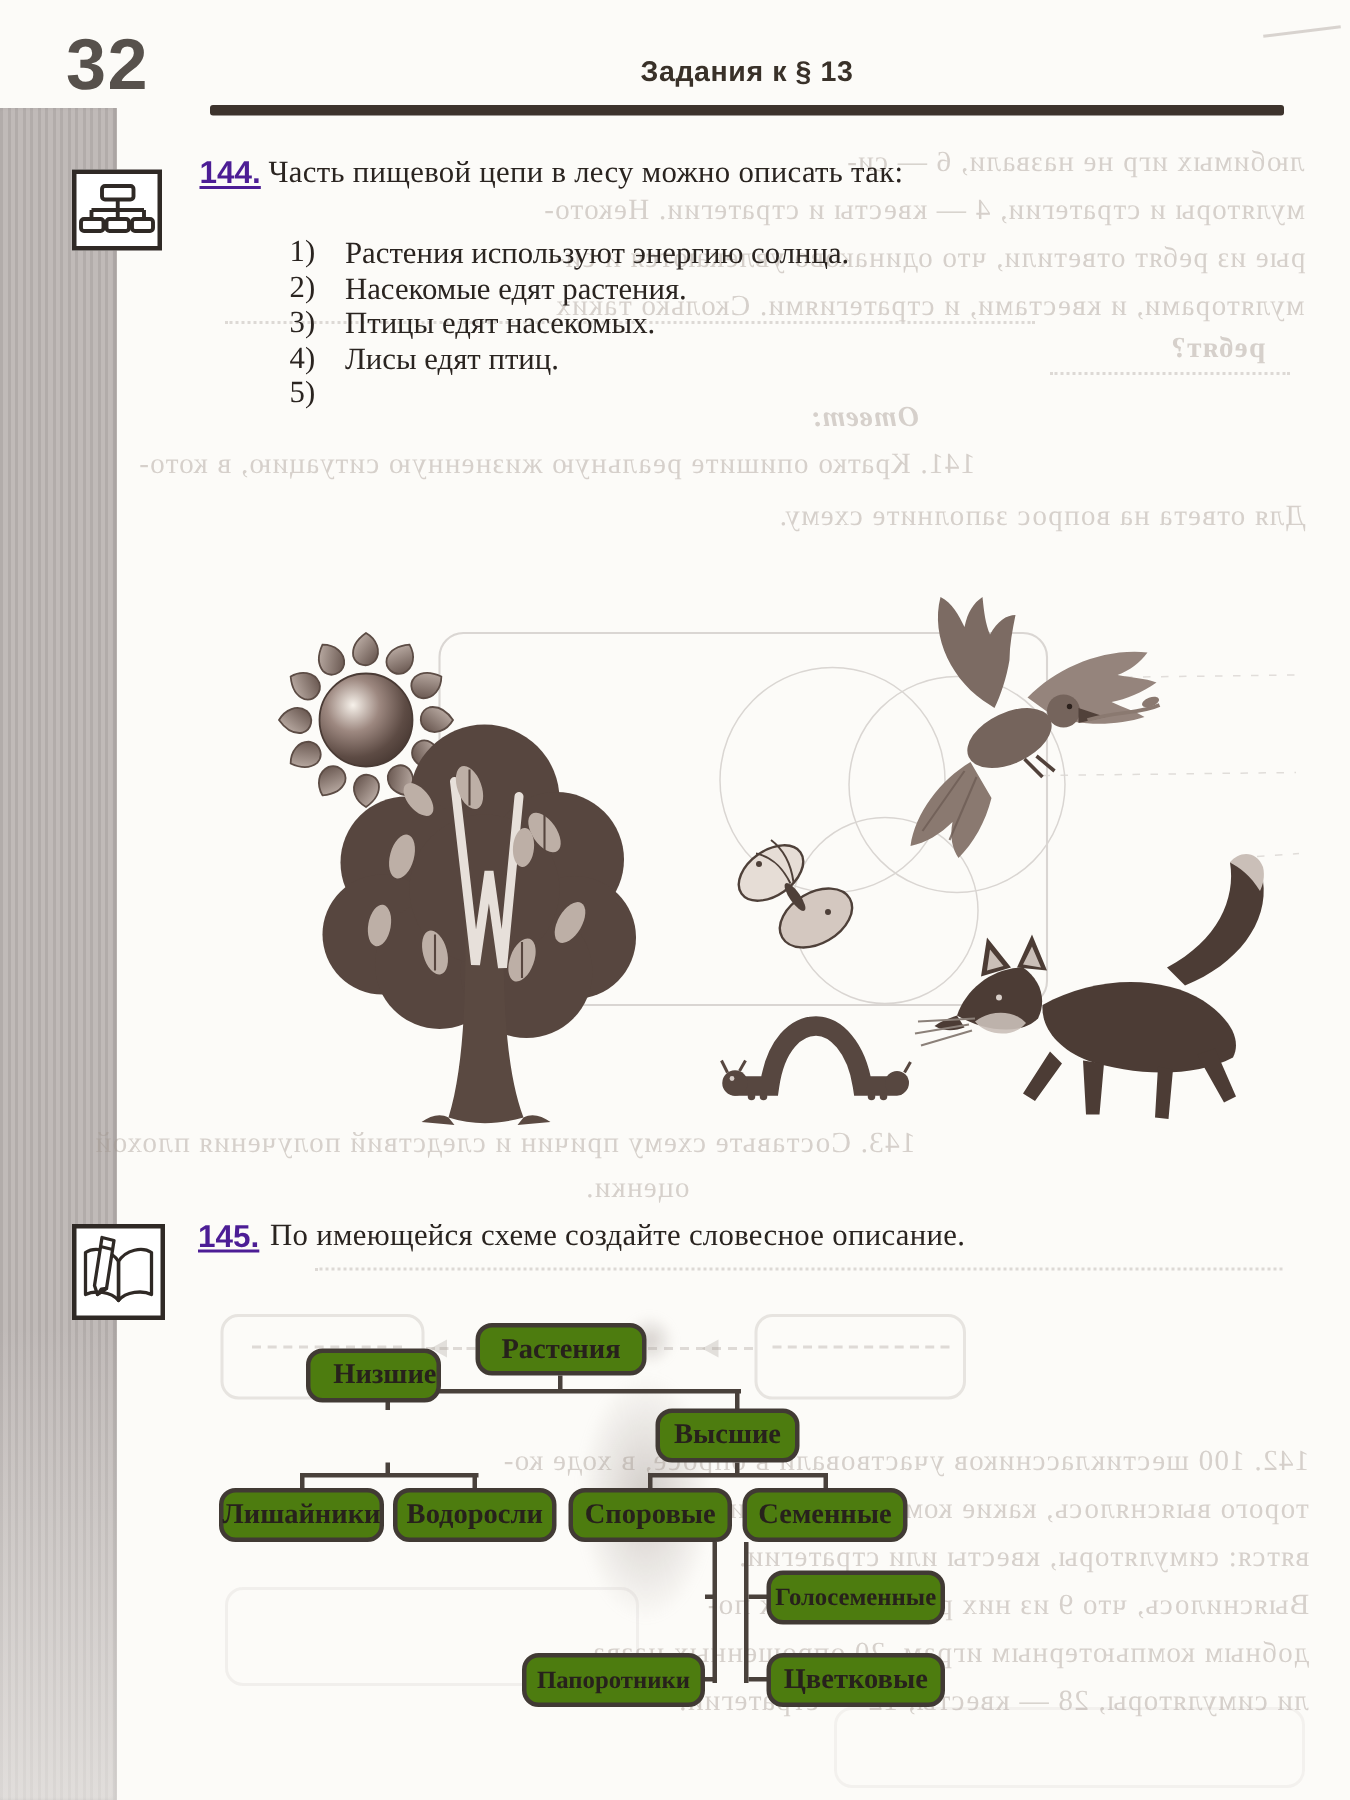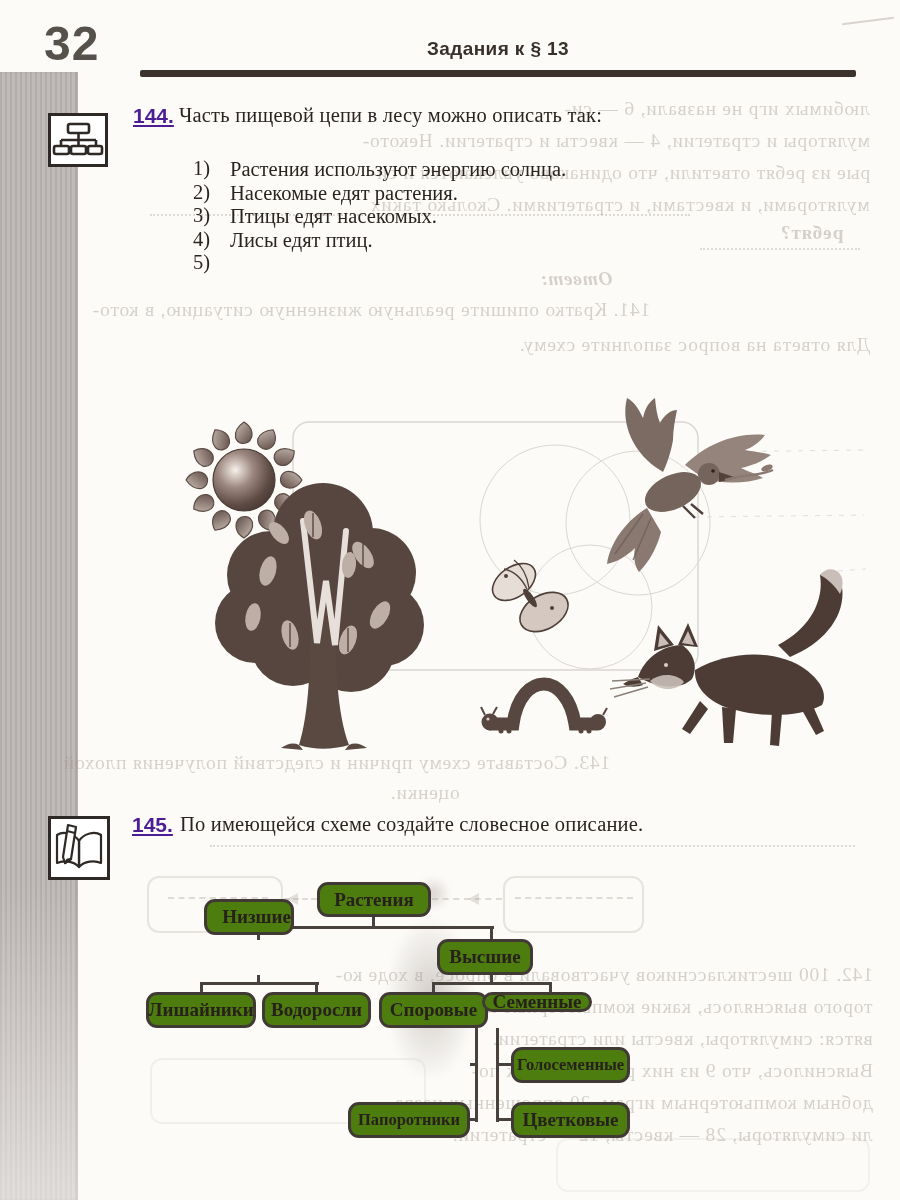--- a/index.html
+++ b/index.html
@@ -311,21 +311,21 @@
     </div>
   <div class="node" style="left:146px;top:992px;width:110px;height:36px;">
       <span>Лишайники</span>
     </div>
   <div class="node" style="left:262px;top:992px;width:109px;height:36px;">
       <span>Водоросли</span>
     </div>
   <div class="node" style="left:379px;top:992px;width:109px;height:36px;">
       <span>Споровые</span>
     </div>
-  <div class="node" style="left:482px;top:992px;width:110px;height:20px;border-radius:14px;">
+  <div class="node" style="left:495px;top:992px;width:110px;height:36px;">
       <span>Семенные</span>
     </div>
   <div class="node sm" style="left:511px;top:1047px;width:119px;height:36px;">
       <span>Голосеменные</span>
     </div>
   <div class="node sm" style="left:348px;top:1102px;width:122px;height:36px;">
       <span>Папоротники</span>
     </div>
   <div class="node" style="left:511px;top:1102px;width:119px;height:36px;">
       <span>Цветковые</span>

